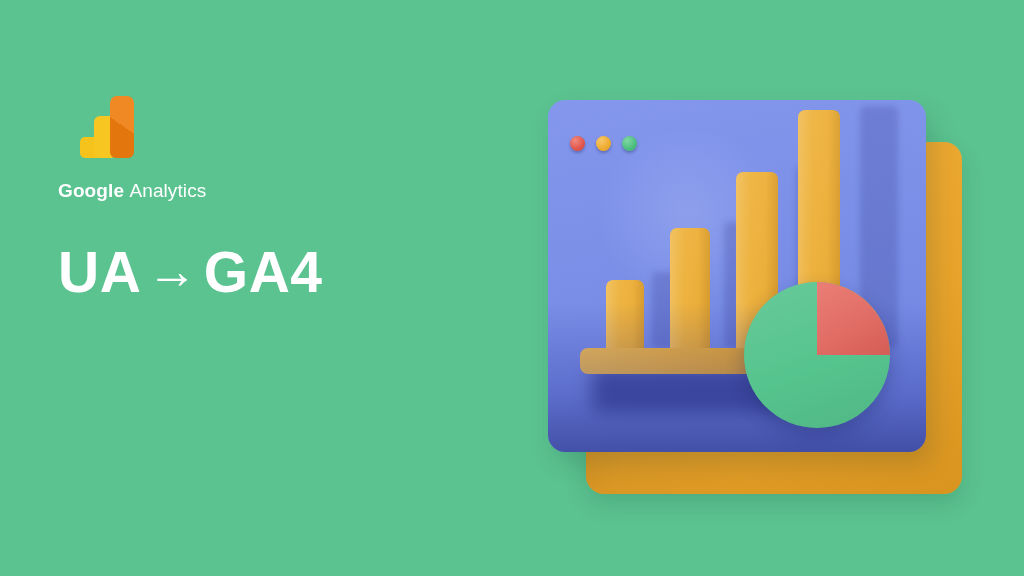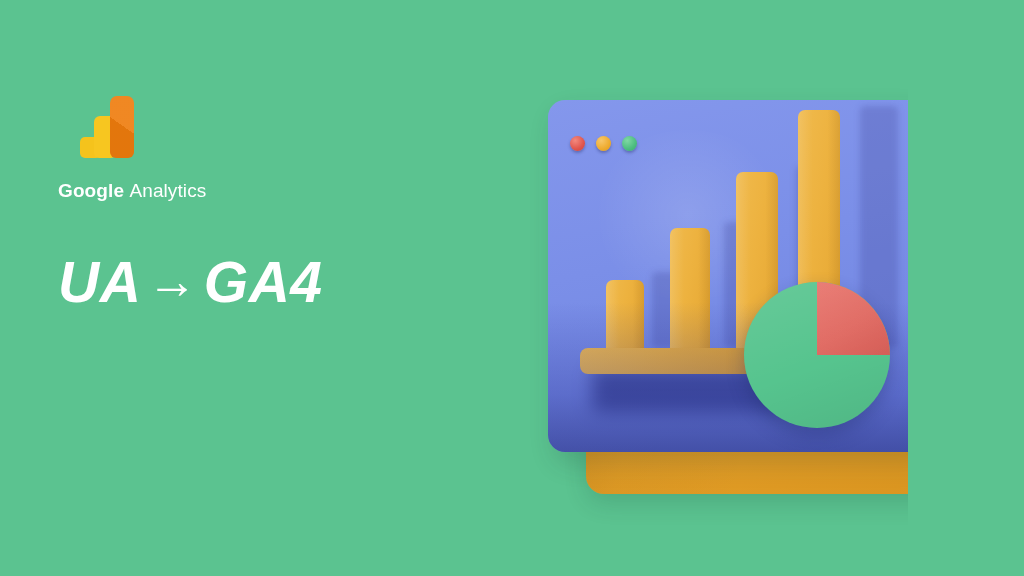--- a/index.html
+++ b/index.html
@@ -10,21 +10,21 @@
   body {
     width: 1024px;
     height: 576px;
     overflow: hidden;
     font-family: "Liberation Sans", sans-serif;
     background: #5bc390;
   }
 
   #slide {
     position: relative;
-    width: 908px;
+    width: 1024px;
     height: 576px;
     background: #5bc390;
     overflow: hidden;
   }
 
   
   .left-col {
     position: absolute;
     left: 58px;
     top: 96px;
@@ -85,27 +85,26 @@
     white-space: nowrap;
   }
   .ga-word-google {
     font-weight: 700;
   }
   .ga-word-analytics {
     font-weight: 400;
   }
 
   .headline {
-    margin-top: 44px;
+    margin-top: 34px;
     color: #ffffff;
     font-weight: 700;
     font-size: 57px;
     line-height: 1.28;
     letter-spacing: 0.5px;
-    font-style: italic;
   }
   .headline-line {
     display: block;
     white-space: nowrap;
   }
   .arrow-glyph {
     font-weight: 400;
     font-size: 50px;
     padding: 0 6px;
     position: relative;

